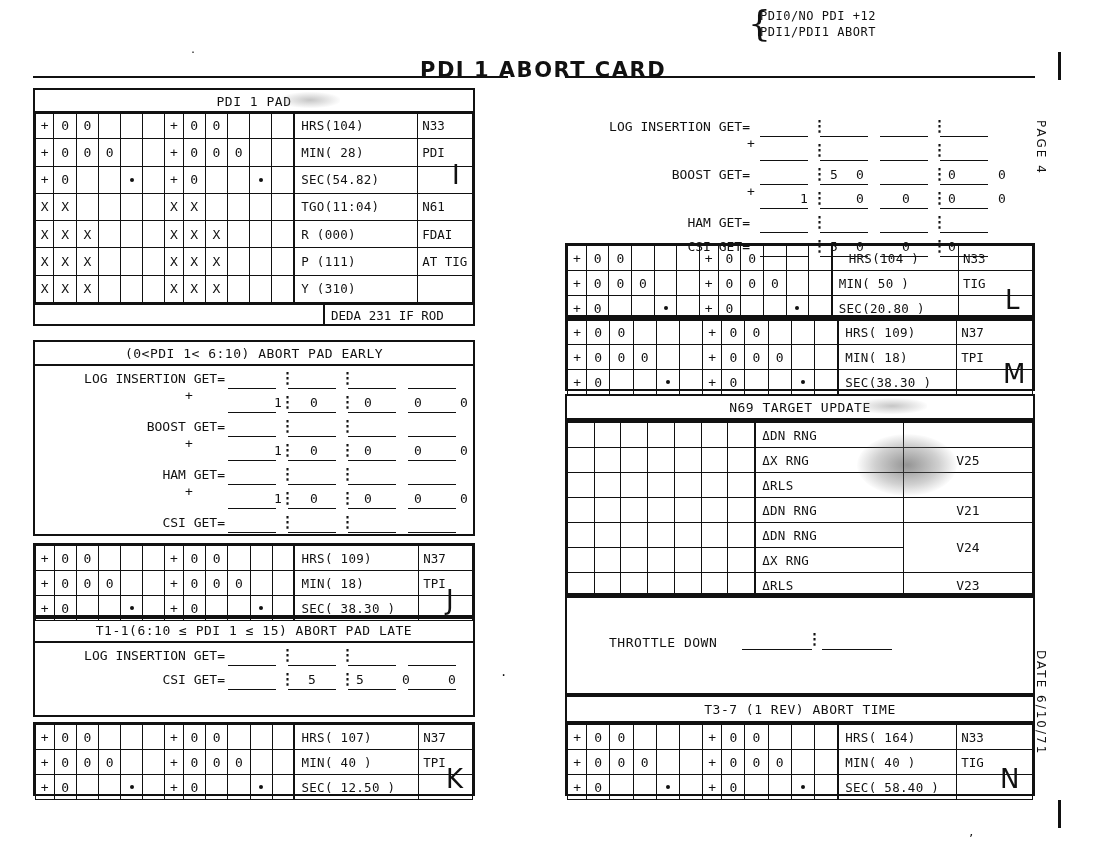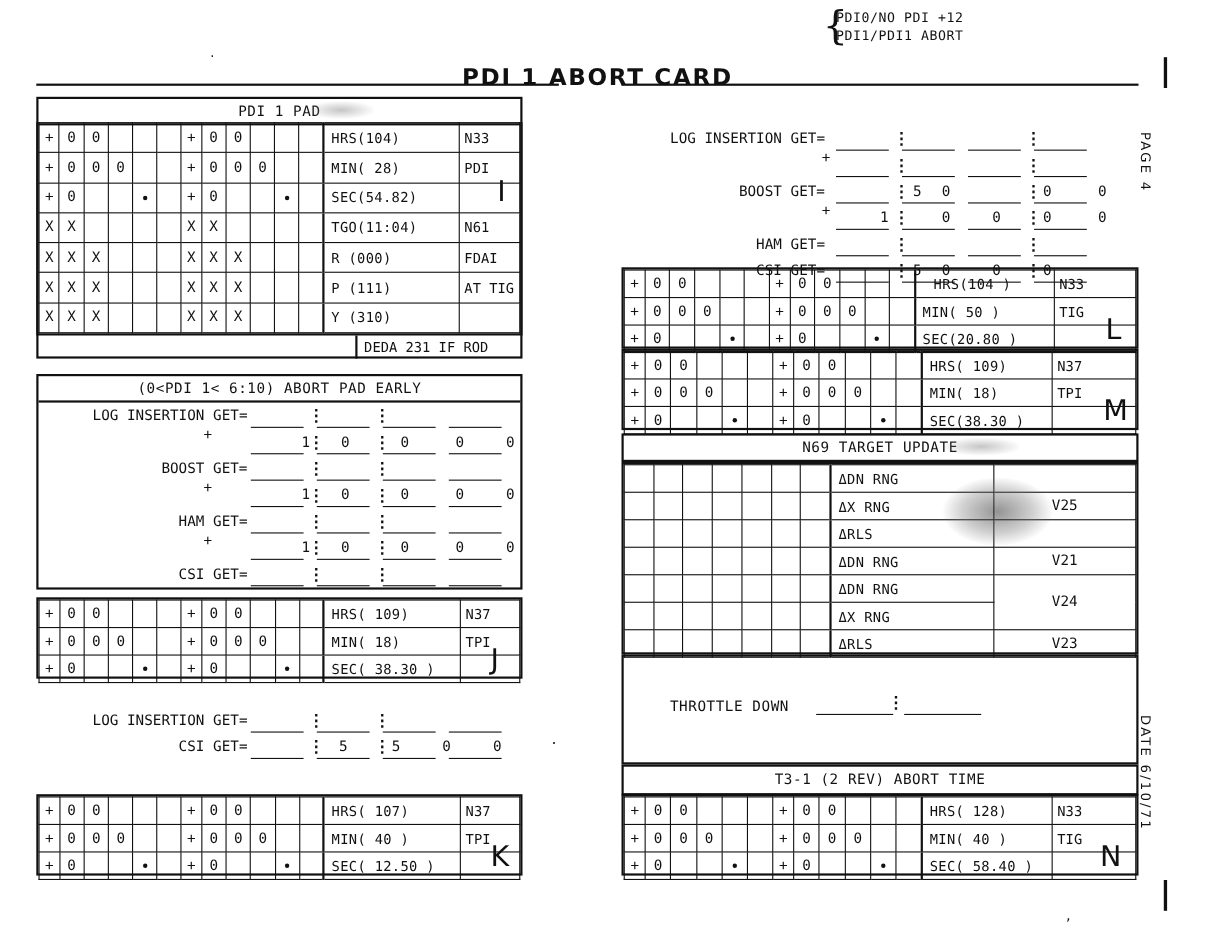--- a/index.html
+++ b/index.html
@@ -393,20 +393,23 @@
             <td class="d"></td>
         <td class="lbl">SEC( 38.30 )</td>
         <td class="lbl2"></td>
       </tr>
     </tbody>
       </table>
   </div>
   <div class="bigletter" style="left:446px;top:585px;">J</div>
   <div class="bigletter" style="left:452px;top:160px;">I</div>
 
+  <div class="box" style="left:33px;top:617px;width:442px;height:100px;">
+    <div class="hdr">T1-1(6:10 ≤ PDI 1 ≤ 15) ABORT PAD LATE</div>
+  </div>
   <div class="getblock" style="left:33px;top:645px;width:442px;">
     <div class="getrow">
       <div class="getlabel" style="right:250px;">LOG INSERTION GET=</div>
       <div class="ul" style="left:195px;top:20px;width:48px;"></div>
       <div class="ul" style="left:255px;top:20px;width:48px;"></div>
       <div class="ul" style="left:315px;top:20px;width:48px;"></div>
       <div class="ul" style="left:375px;top:20px;width:48px;"></div>
       <div class="colon" style="left:247px;top:6px;">⋮</div>
       <div class="colon" style="left:307px;top:6px;">⋮</div>
     </div>
@@ -754,40 +757,40 @@
   </div>
 
   <div class="box" style="left:565px;top:595px;width:470px;height:100px;">
     <div style="position:absolute;left:42px;top:38px;font-size:13px;letter-spacing:.5px;">THROTTLE DOWN</div>
     <div class="ul" style="left:175px;top:52px;width:70px;"></div>
     <div class="ul" style="left:255px;top:52px;width:70px;"></div>
     <div class="colon" style="left:240px;top:38px;">⋮</div>
   </div>
 
   <div class="box" style="left:565px;top:695px;width:470px;height:28px;">
-    <div style="height:100%;display:flex;align-items:center;justify-content:center;font-size:13px;letter-spacing:.5px;">T3-1 (2 REV) ABORT TIME</div>
+    <div style="height:100%;display:flex;align-items:center;justify-content:center;font-size:13px;letter-spacing:.5px;">T3-7 (1 REV) ABORT TIME</div>
   </div>
 
   <div class="reg" style="left:565px;top:722px;width:470px;height:74px;">
     <table>
       <tbody>
           <tr>
         <td class="sign">+</td>
         <td class="d">0</td>
         <td class="d">0</td>
         <td class="d"></td>
             <td class="d"></td>
             <td class="d"></td>
         <td class="sign">+</td>
         <td class="d">0</td>
         <td class="d">0</td>
         <td class="d"></td>
             <td class="d"></td>
             <td class="d"></td>
-        <td class="lbl" style="width:110px;">HRS( 128)</td>
+        <td class="lbl" style="width:110px;">HRS( 164)</td>
         <td class="lbl2" style="width:70px;">N33</td>
       </tr>
       <tr>
         <td class="sign">+</td>
         <td class="d">0</td>
         <td class="d">0</td>
         <td class="d">0</td>
         <td class="d"></td>
             <td class="d"></td>
         <td class="sign">+</td>

